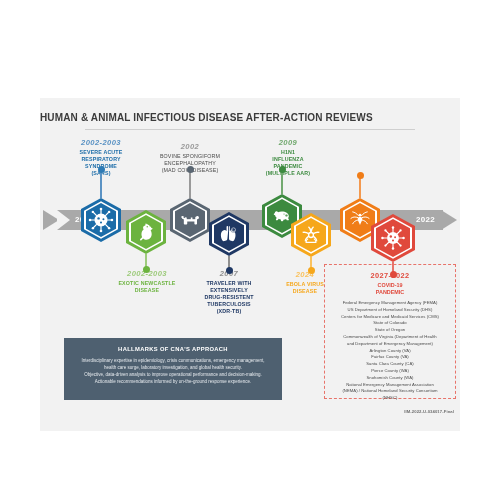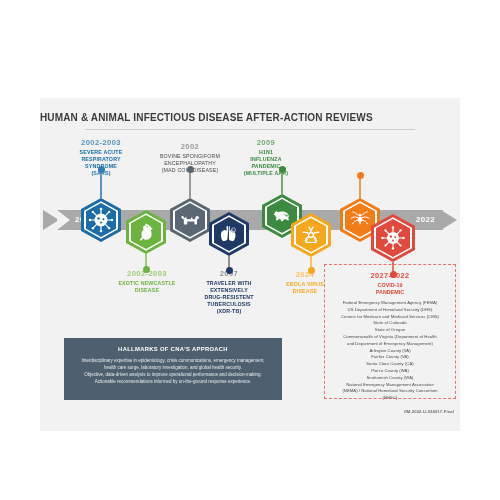--- a/index.html
+++ b/index.html
@@ -87,21 +87,21 @@
   .hexcore svg { width:26px; height:26px; display:block; }
 
   
   .stem { position:absolute; width:1.6px; }
   .dot  { position:absolute; width:7px; height:7px; border-radius:50%; }
 
   
   .lbl { position:absolute; text-align:center; line-height:1.22; }
   .lbl .yr {
     font-size:7.6px; font-weight:bold; letter-spacing:.4px;
-    display:block; margin-bottom:2px;
+    display:block; margin-bottom:2px;font-style:italic;
   }
   .lbl .nm {
     font-size:5.3px; font-weight:bold; letter-spacing:.15px;
     display:block; line-height:1.3;
   }
 
   
   #covid-box {
     position:absolute;
     left:284px; top:166px; width:132px; height:135px;
@@ -163,21 +163,21 @@
   <div class="lbl" style="left:18px; top:40px; width:86px; color:#1b6ca8;">
     <span class="yr" style="color:#5b93c4;">2002-2003</span>
     <span class="nm">SEVERE ACUTE<br>RESPIRATORY<br>SYNDROME<br>(SARS)</span>
   </div>
 
   <div class="lbl" style="left:104px; top:44px; width:92px; color:#4a4a4a;">
     <span class="yr" style="color:#9a9a9a;">2002</span>
     <span class="nm" style="font-weight:normal;">BOVINE SPONGIFORM<br>ENCEPHALOPATHY<br>(MAD COW DISEASE)</span>
   </div>
 
-  <div class="lbl" style="left:184px; top:40px; width:84px; color:#3c8a3f;">
+  <div class="lbl" style="left:206px; top:40px; width:84px; color:#3c8a3f;">
     <span class="yr" style="color:#72a96f;">2009</span>
     <span class="nm">H1N1<br>INFLUENZA<br>PANDEMIC<br>(MULTIPLE AAR)</span>
   </div>
 
 
   <div class="lbl" style="left:60px; top:171px; width:94px; color:#6cb33f;">
     <span class="yr" style="color:#9ecb7c;">2002-2003</span>
     <span class="nm">EXOTIC NEWCASTLE<br>DISEASE</span>
   </div>
 

